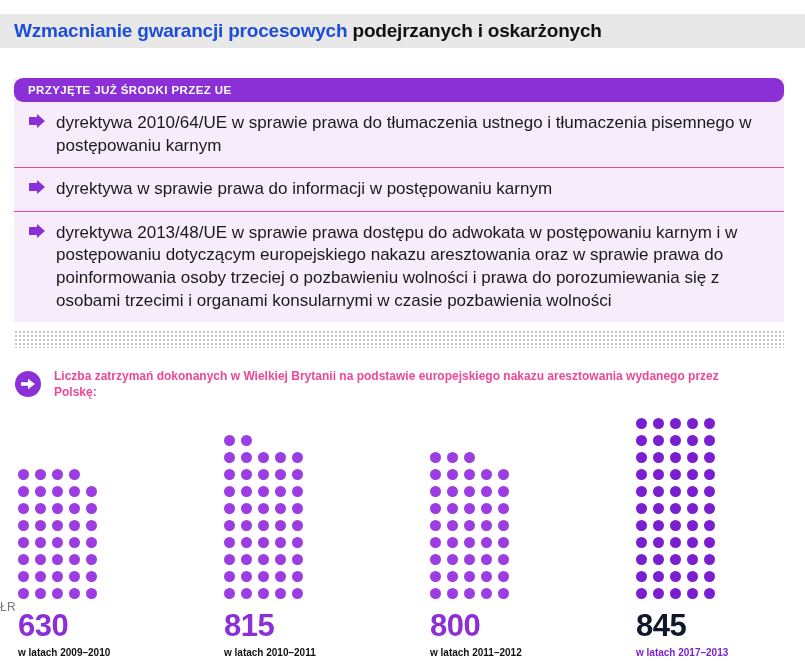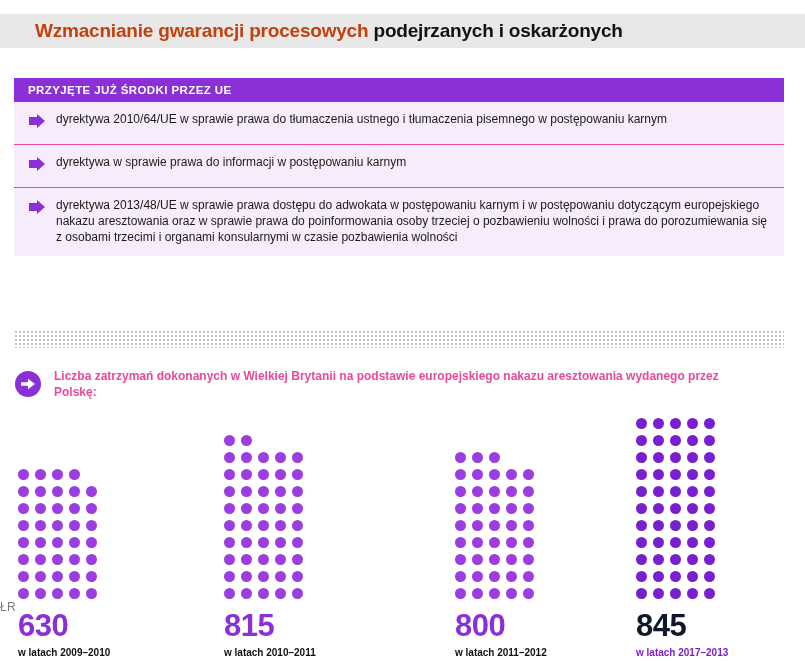--- a/index.html
+++ b/index.html
@@ -12,43 +12,44 @@
   }
   
   .header{
     position:absolute;left:0;top:14px;width:805px;height:34px;
     background:#e8e8e8;
     display:flex;align-items:center;
   }
   .header-inner{
     padding-left:14px;font-size:19px;font-weight:bold;letter-spacing:-0.2px;
   }
-  .header-accent{color:#c2410c;margin-left:21px;}
+  .header-accent{color:#1d4ed8;}
   .header-rest{color:#111111;}
 
   
   .panel{
     position:absolute;left:14px;top:78px;width:770px;
     background:#f6ecfb;
   }
   .panel-title{
     background:#8b2fd6;color:#ffffff;
     font-size:11.5px;font-weight:bold;letter-spacing:0.4px;
     padding:6px 0 6px 14px;
+    border-radius:9px;
   }
   .dir-row{
     display:flex;align-items:flex-start;
     padding:10px 16px 10px 14px;
   }
   .dir-row + .dir-row{border-top:1px solid #ec4899;}
   .arrow{
     flex:0 0 auto;margin-right:10px;margin-top:2px;
   }
   .dir-text{
-    font-size:12px;color:#1a1a1a;line-height:1.33;
+    font-size:17px;color:#1a1a1a;line-height:1.33;
   }
 
   
   .divider{
     position:absolute;left:14px;top:330px;width:770px;height:18px;
     background-image:
       radial-gradient(#b9b9b9 1px, transparent 1.2px);
     background-size:4px 4px;
     opacity:.85;
   }
@@ -270,21 +271,21 @@
         <span class="dot"></span>
         <span class="dot"></span>
         <span class="dot"></span>
         <span class="dot"></span>
         <span class="dot"></span>
         <span class="dot"></span>
       </div>
       <div class="col-value">815</div>
       <div class="col-label">w latach 2010–2011</div>
     </div>
-  <div class="col" id="col2" style="left:416px;margin-left:25px;">
+  <div class="col" id="col2" style="left:416px;">
       <div class="dots" style="height: 184px;">
         <span class="dot empty"></span>
         <span class="dot empty"></span>
         <span class="dot empty"></span>
         <span class="dot empty"></span>
         <span class="dot empty"></span>
         <span class="dot empty"></span>
         <span class="dot empty"></span>
         <span class="dot empty"></span>
         <span class="dot empty"></span>

